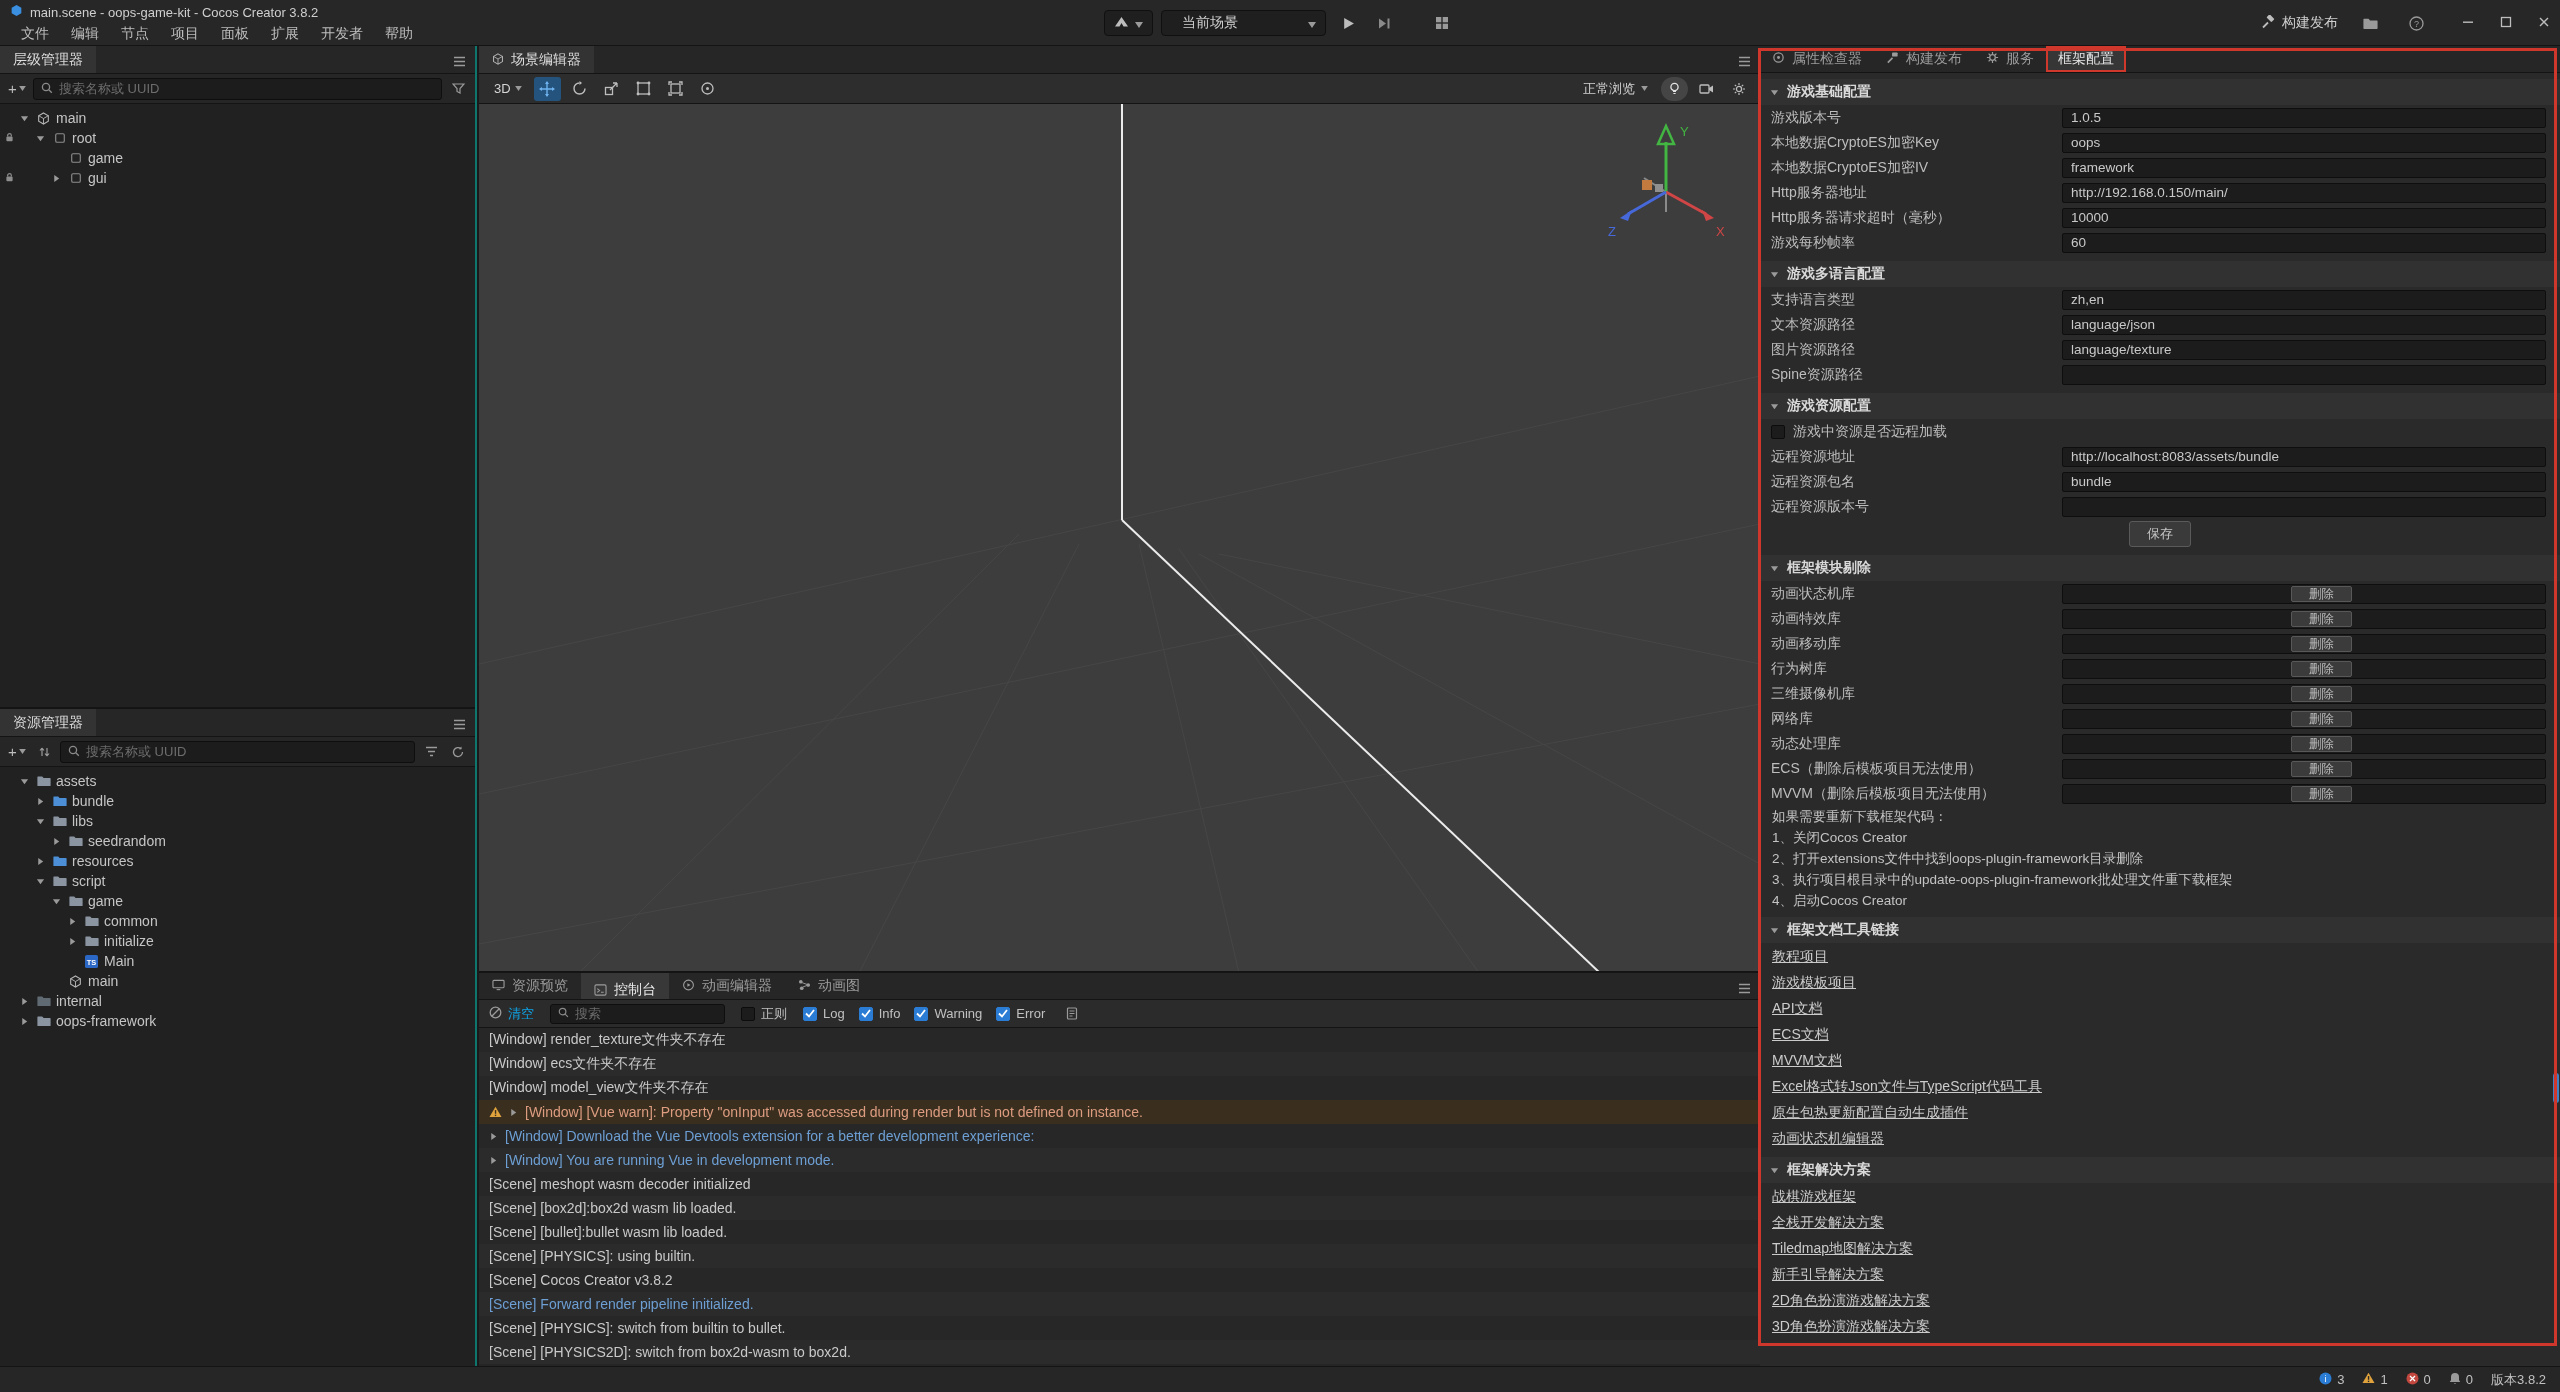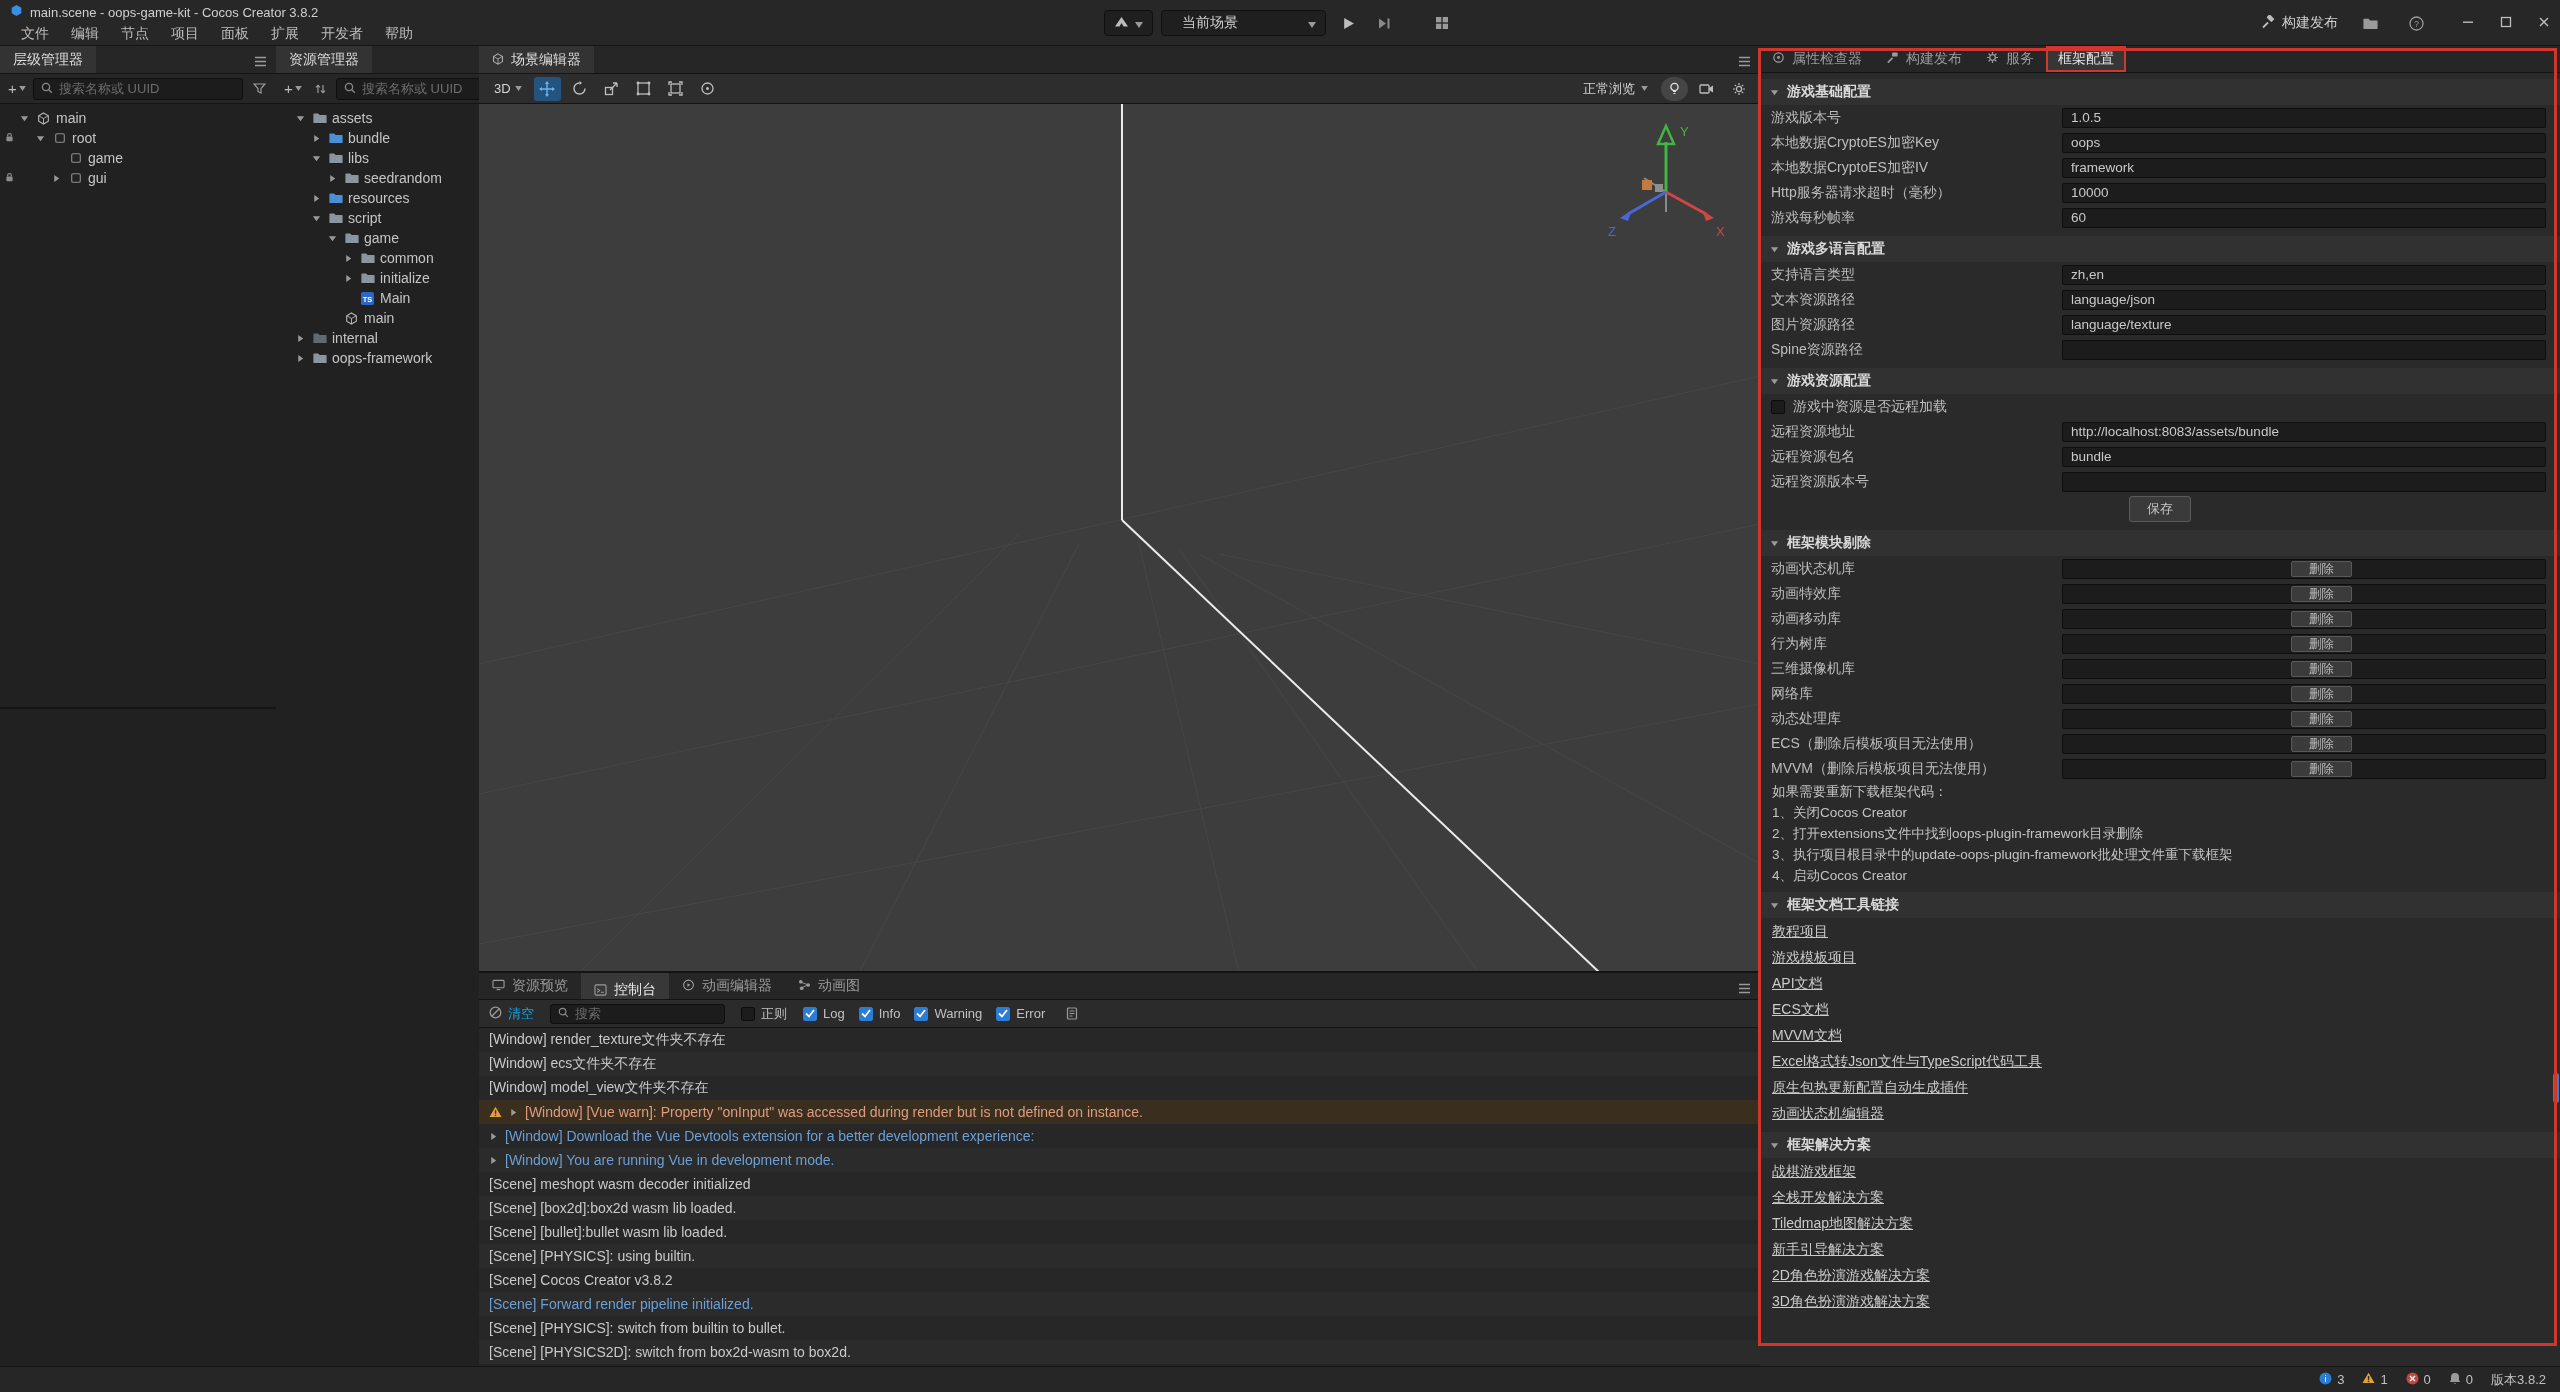--- a/index.html
+++ b/index.html
@@ -15,21 +15,21 @@
   .tb-center{position:absolute;left:50%;top:0;height:46px;transform:translateX(-50%);display:flex;align-items:center;gap:8px;}
   .chip-btn{display:flex;align-items:center;gap:6px;height:26px;padding:0 9px;background:#1f1f1f;border:1px solid #101010;border-radius:4px;color:#cfcfcf;font-size:14px;}
   .scene-select{width:165px;justify-content:space-between;padding-left:20px;}
   .icon-btn{width:28px;height:26px;display:flex;align-items:center;justify-content:center;border-radius:4px;}
   .tb-sep{width:14px;}
   .tb-right{position:absolute;right:10px;top:0;height:46px;display:flex;align-items:center;gap:18px;}
   .build-btn{display:flex;gap:7px;align-items:center;font-size:14px;color:#cfcfcf;}
   .winctl{display:flex;gap:26px;align-items:center;margin-left:14px;}
 
   
-  #left-col{position:absolute;left:0;top:46px;width:477px;height:1320px;display:flex;flex-direction:row;background:#212121;border-right:2px solid #0f766e;}
+  #left-col{position:absolute;left:0;top:46px;width:477px;height:1320px;display:flex;flex-direction:column;background:#212121;border-right:2px solid #0f766e;}
   #center-col{position:absolute;left:479px;top:46px;width:1281px;height:1320px;display:flex;flex-direction:column;}
   #right-col{position:absolute;left:1760px;top:46px;width:800px;height:1320px;background:#2a2a2a;display:flex;flex-direction:column;}
 
   .panel-header{height:28px;background:#262626;display:flex;align-items:stretch;border-bottom:1px solid #141414;position:relative;flex:none;}
   .panel-tab{display:flex;align-items:center;gap:7px;padding:0 13px;background:#333;font-size:14px;color:#dcdcdc;}
   .ph-menu{position:absolute;right:9px;top:8px;}
 
   .search-row{height:30px;display:flex;align-items:center;gap:5px;padding:0 6px;background:#262626;border-bottom:1px solid #141414;flex:none;}
   .sq-btn{min-width:22px;height:22px;display:flex;align-items:center;justify-content:center;color:#bdbdbd;font-size:15px;gap:2px;}
   .search-box{flex:1;height:22px;background:#1c1c1c;border:1px solid #0e0e0e;border-radius:3px;display:flex;align-items:center;gap:6px;padding:0 7px;}
@@ -822,20 +822,24 @@
           </div>
           <div class="insp-row">
             <div class="insp-label">本地数据CryptoES加密Key</div>
             <input class="insp-input" type="text" value="oops" style="">
           </div>
           <div class="insp-row">
             <div class="insp-label">本地数据CryptoES加密IV</div>
             <input class="insp-input" type="text" value="framework" style="">
           </div>
           <div class="insp-row">
+            <div class="insp-label">Http服务器地址</div>
+            <input class="insp-input" type="text" value="http://192.168.0.150/main/" style="">
+          </div>
+          <div class="insp-row">
             <div class="insp-label">Http服务器请求超时（毫秒）</div>
             <input class="insp-input" type="text" value="10000" style="">
           </div>
           <div class="insp-row">
             <div class="insp-label">游戏每秒帧率</div>
             <input class="insp-input" type="text" value="60" style="">
           </div>
         </section>
         <section>
           <div class="isec-h">

